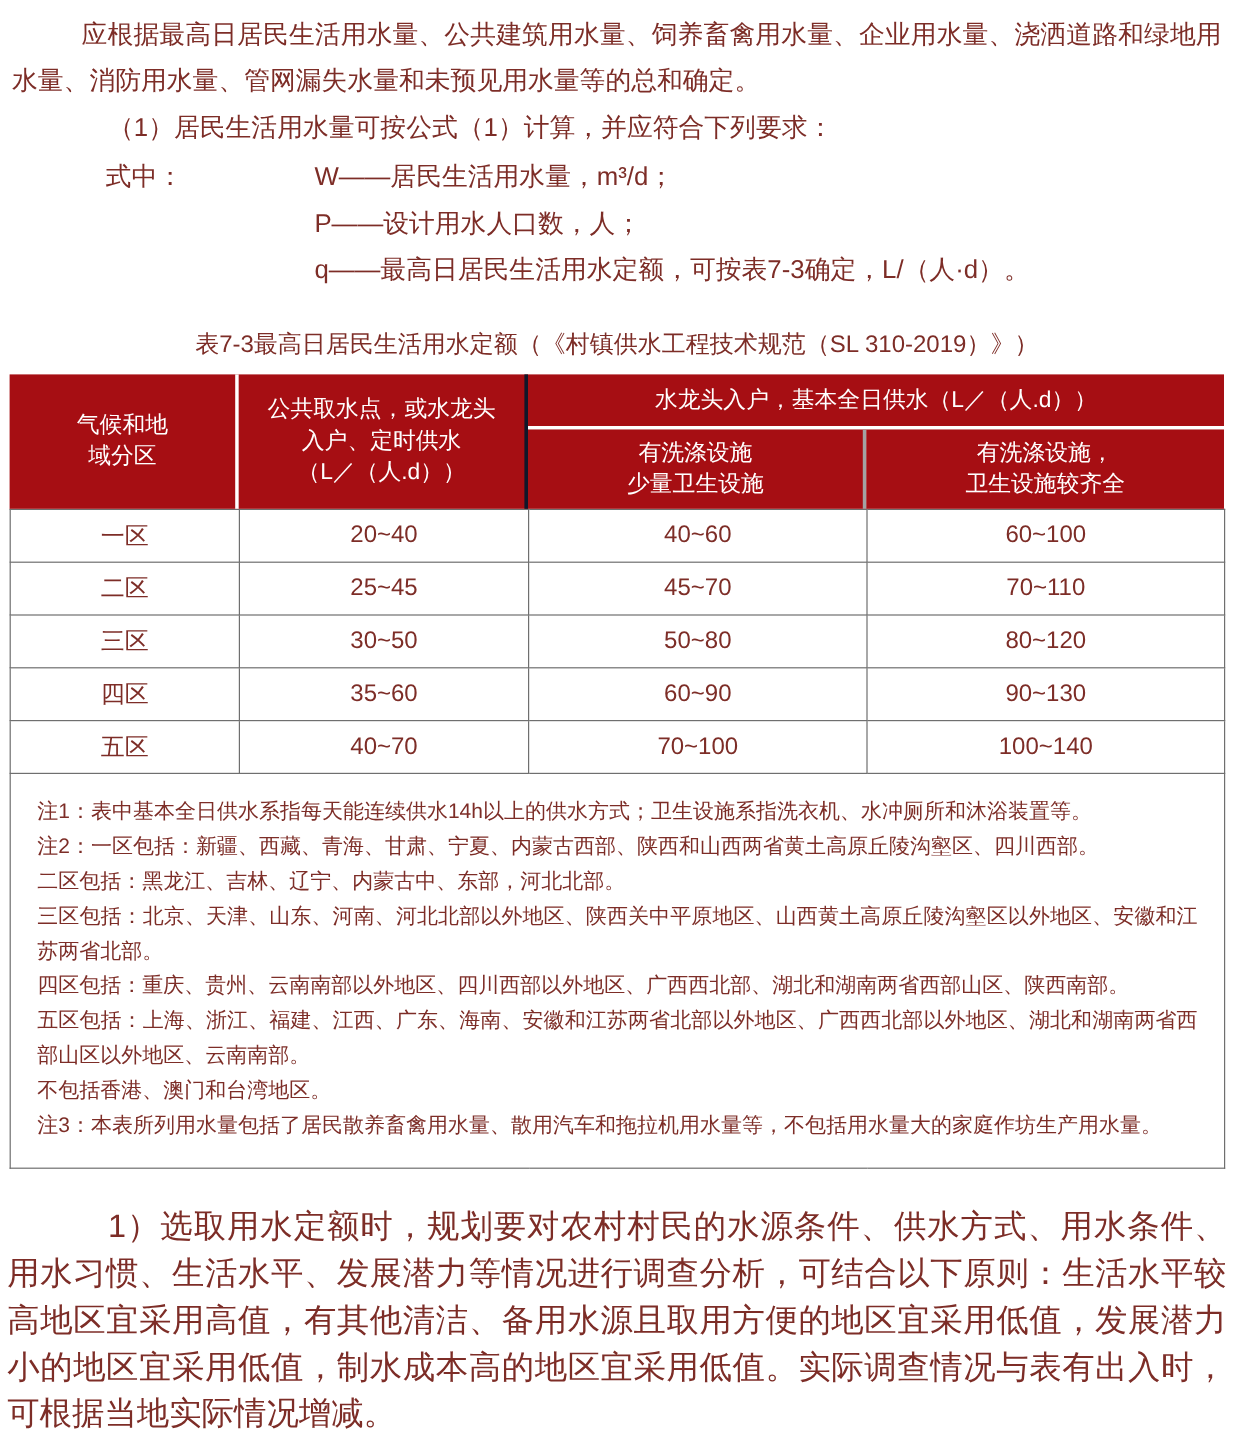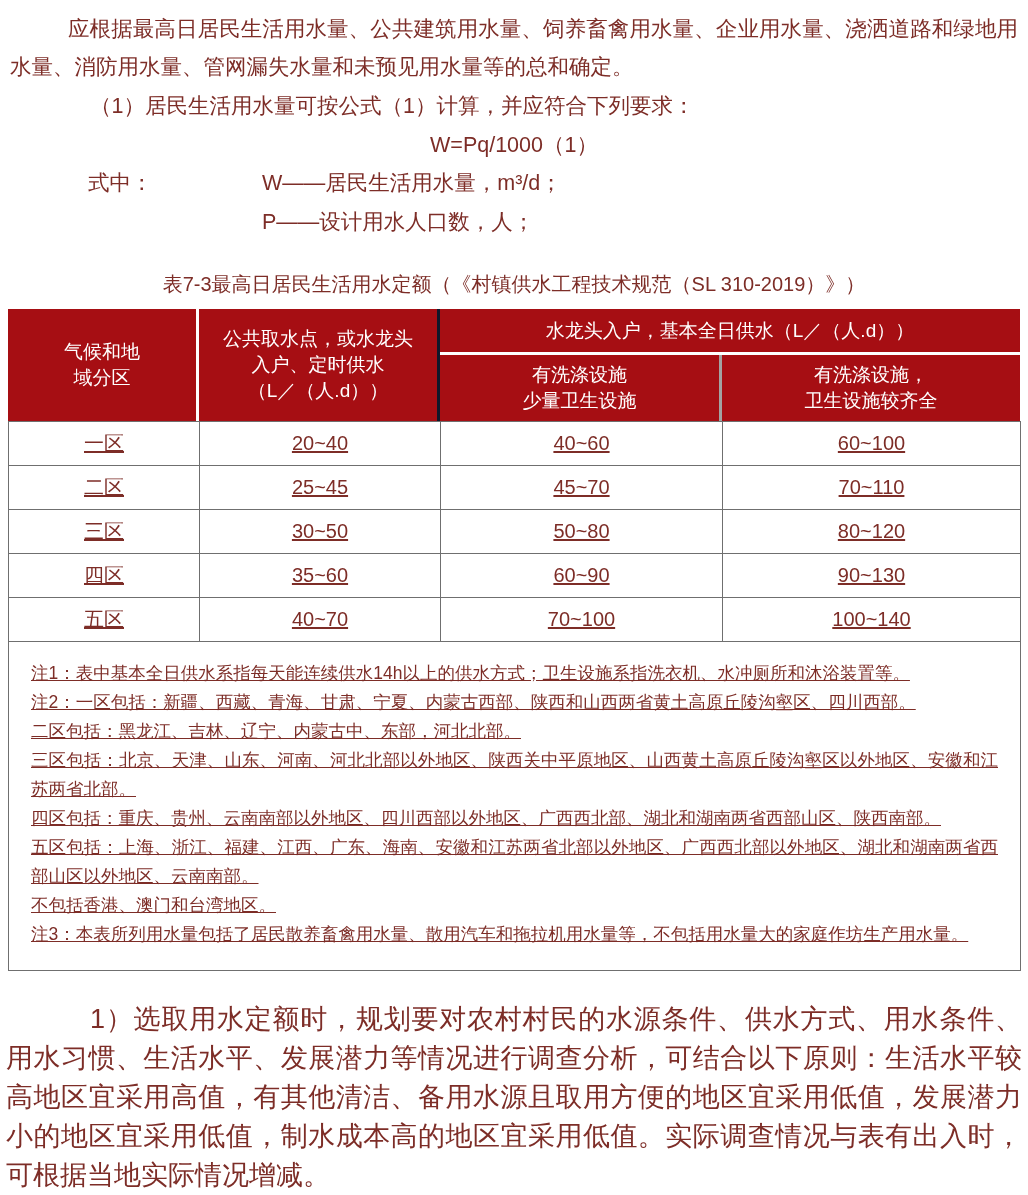--- a/index.html
+++ b/index.html
@@ -67,21 +67,20 @@
   .hc-public{grid-area:1/2/3/3;border-right:3px solid #0f172a;}
   .hc-span{grid-area:1/3/2/5;border-bottom:3px solid #fff;}
   .hc-few{grid-area:2/3/3/4;border-right:3px solid #a3a3a3;}
   .hc-full{grid-area:2/4/3/5;}
 
   
   table.data{
     width:1012px;
     border-collapse:collapse;
     table-layout:fixed;
-    text-decoration:underline;
   }
   table.data td{
     border:1px solid var(--table-border);
     height:44px;
     text-align:center;
     vertical-align:middle;
     font-size:20px;
     color:var(--body-text);
   }
   td.notes-cell{
@@ -107,27 +106,27 @@
 </style>
 </head>
 <body>
 
 <div class="page">
 
   <p class="para intro">应根据最高日居民生活用水量、公共建筑用水量、饲养畜禽用水量、企业用水量、浇洒道路和绿地用水量、消防用水量、管网漏失水量和未预见用水量等的总和确定。</p>
 
   <p class="para item-line">（1）居民生活用水量可按公式（1）计算，并应符合下列要求：</p>
 
-  <p class="formula">W=Pq/1000（1）</p>
 
   <div class="where-block">
     <div class="where-row">
       <span class="where-label">式中：</span><span>W——居民生活用水量，m³/d；</span>
     </div>
     <div class="def-line">P——设计用水人口数，人；</div>
+    <div class="def-line">q——最高日居民生活用水定额，可按表7-3确定，L/（人·d）。</div>
   </div>
 
   <p class="table-title">表7-3最高日居民生活用水定额（《村镇供水工程技术规范（SL 310-2019）》）</p>
 
   <div class="table-wrap">
 
     <div class="thead-grid">
       <div class="hcell hc-region">气候和地
 域分区</div>
       <div class="hcell hc-public">公共取水点，或水龙头

